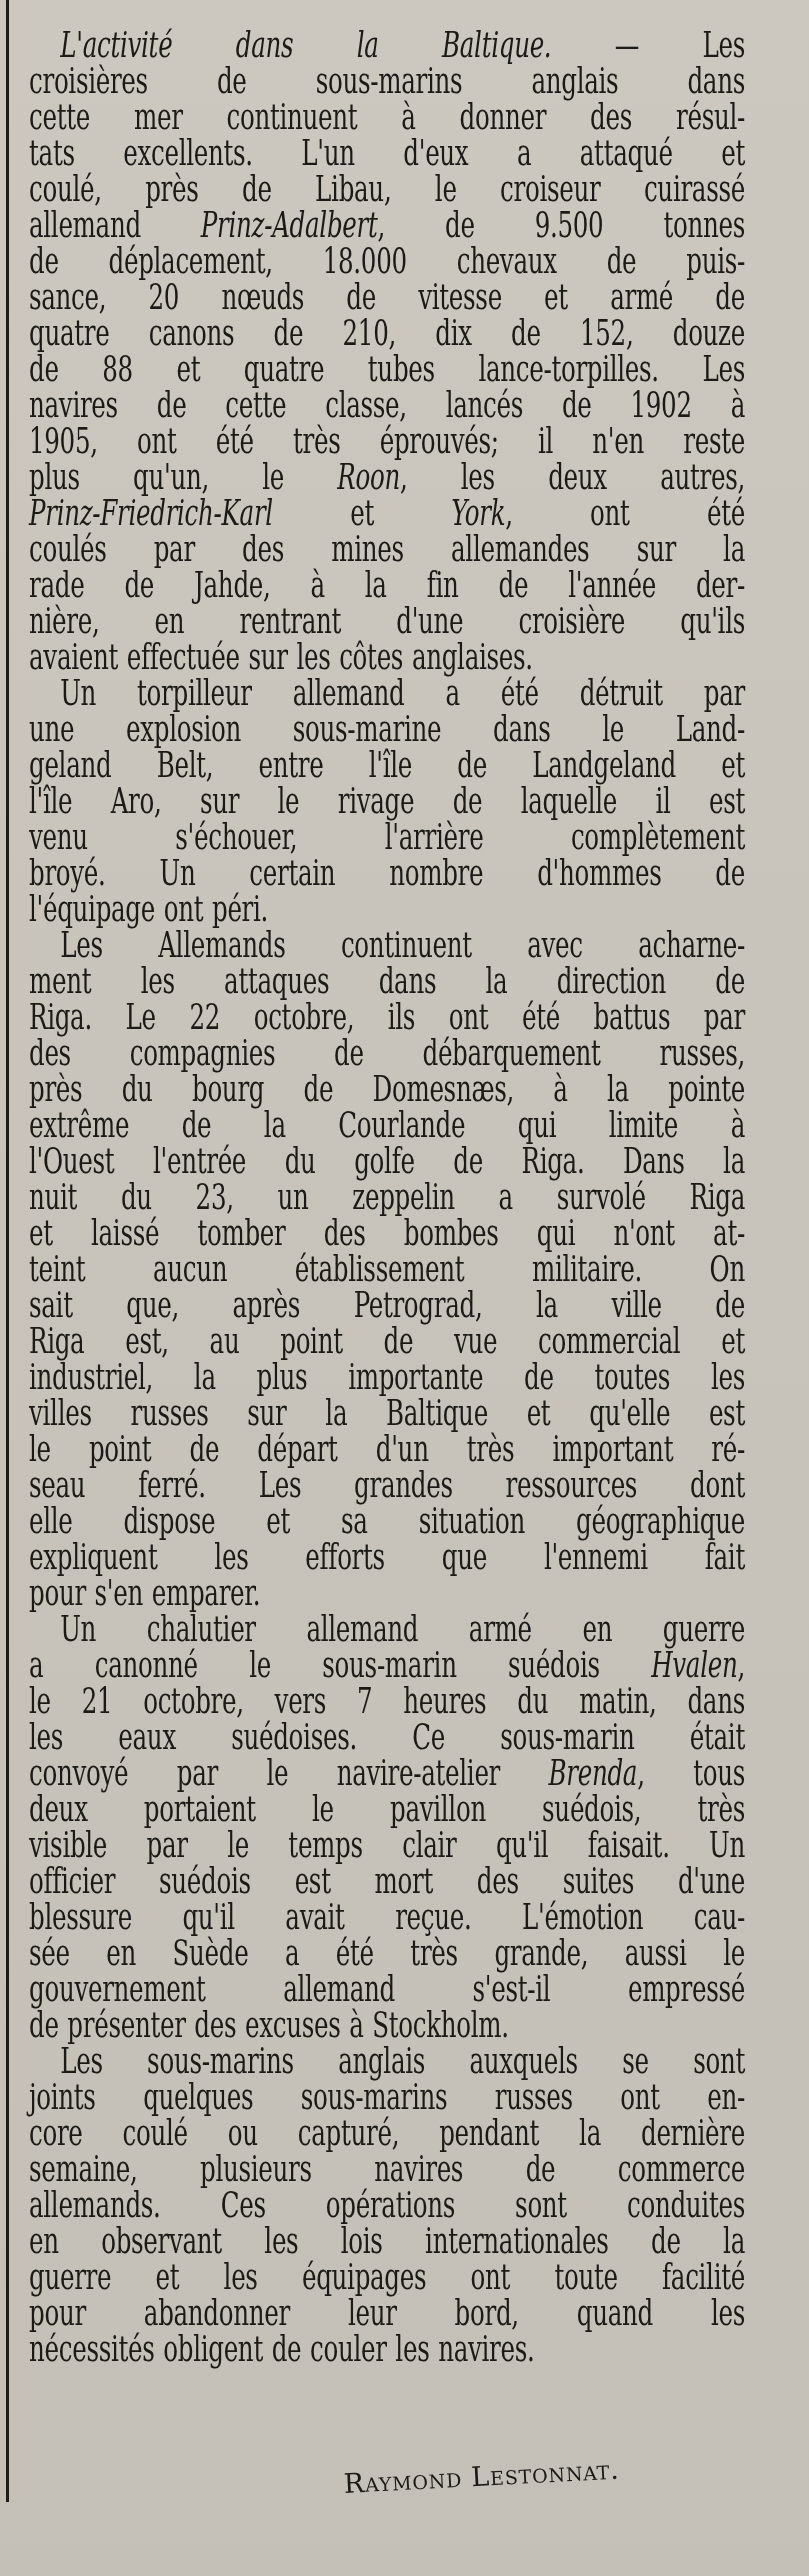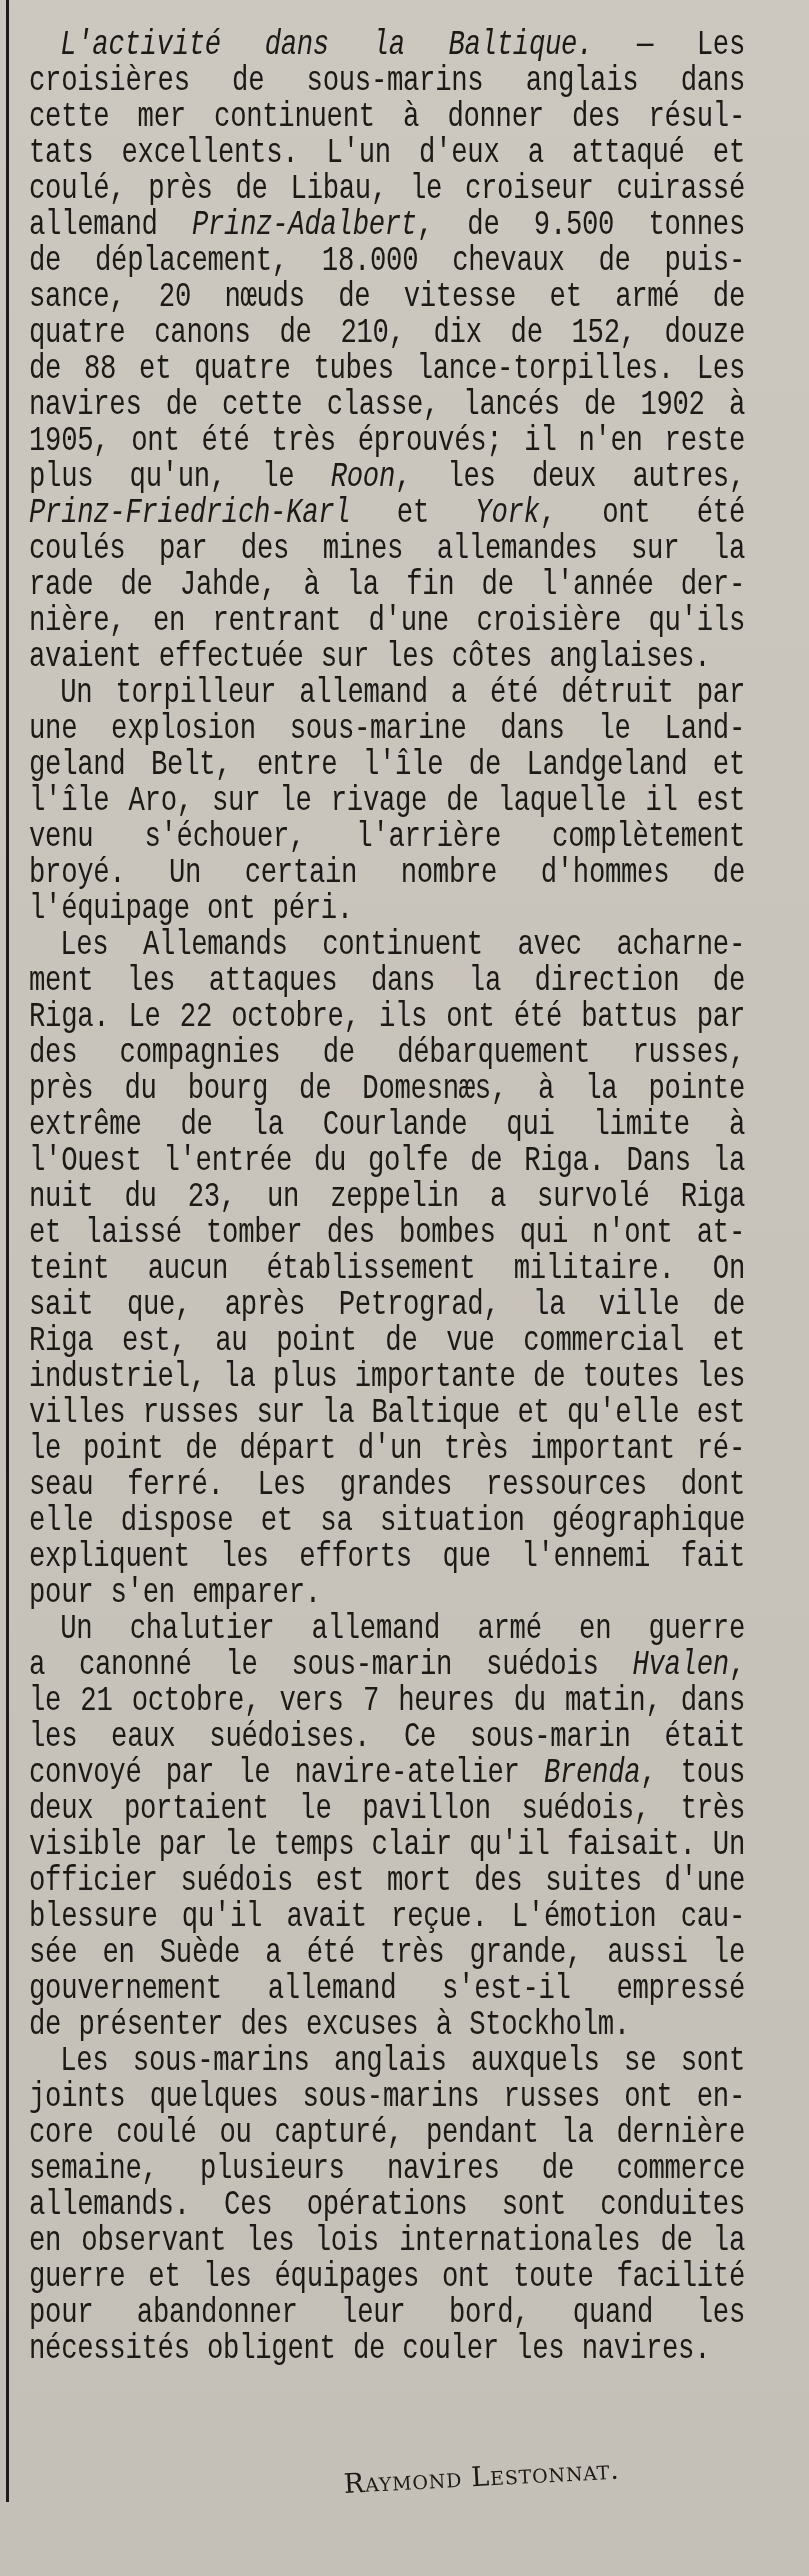--- a/index.html
+++ b/index.html
@@ -22,21 +22,20 @@
       top: 0;
       width: 2.4px;
       height: 2502px;
       background: #1e1c19;
     }
     .article {
       position: absolute;
       left: 29px;
       top: 27px;
       width: 716px;
-      font-family: Liberation Mono, monospace;
     }
     .para {
       margin: 0;
       font-size: 35px;
       line-height: 36px;
       text-align: justify;
       letter-spacing: -0.4px;
       word-spacing: 1.6px;
       font-stretch: condensed;
     }

